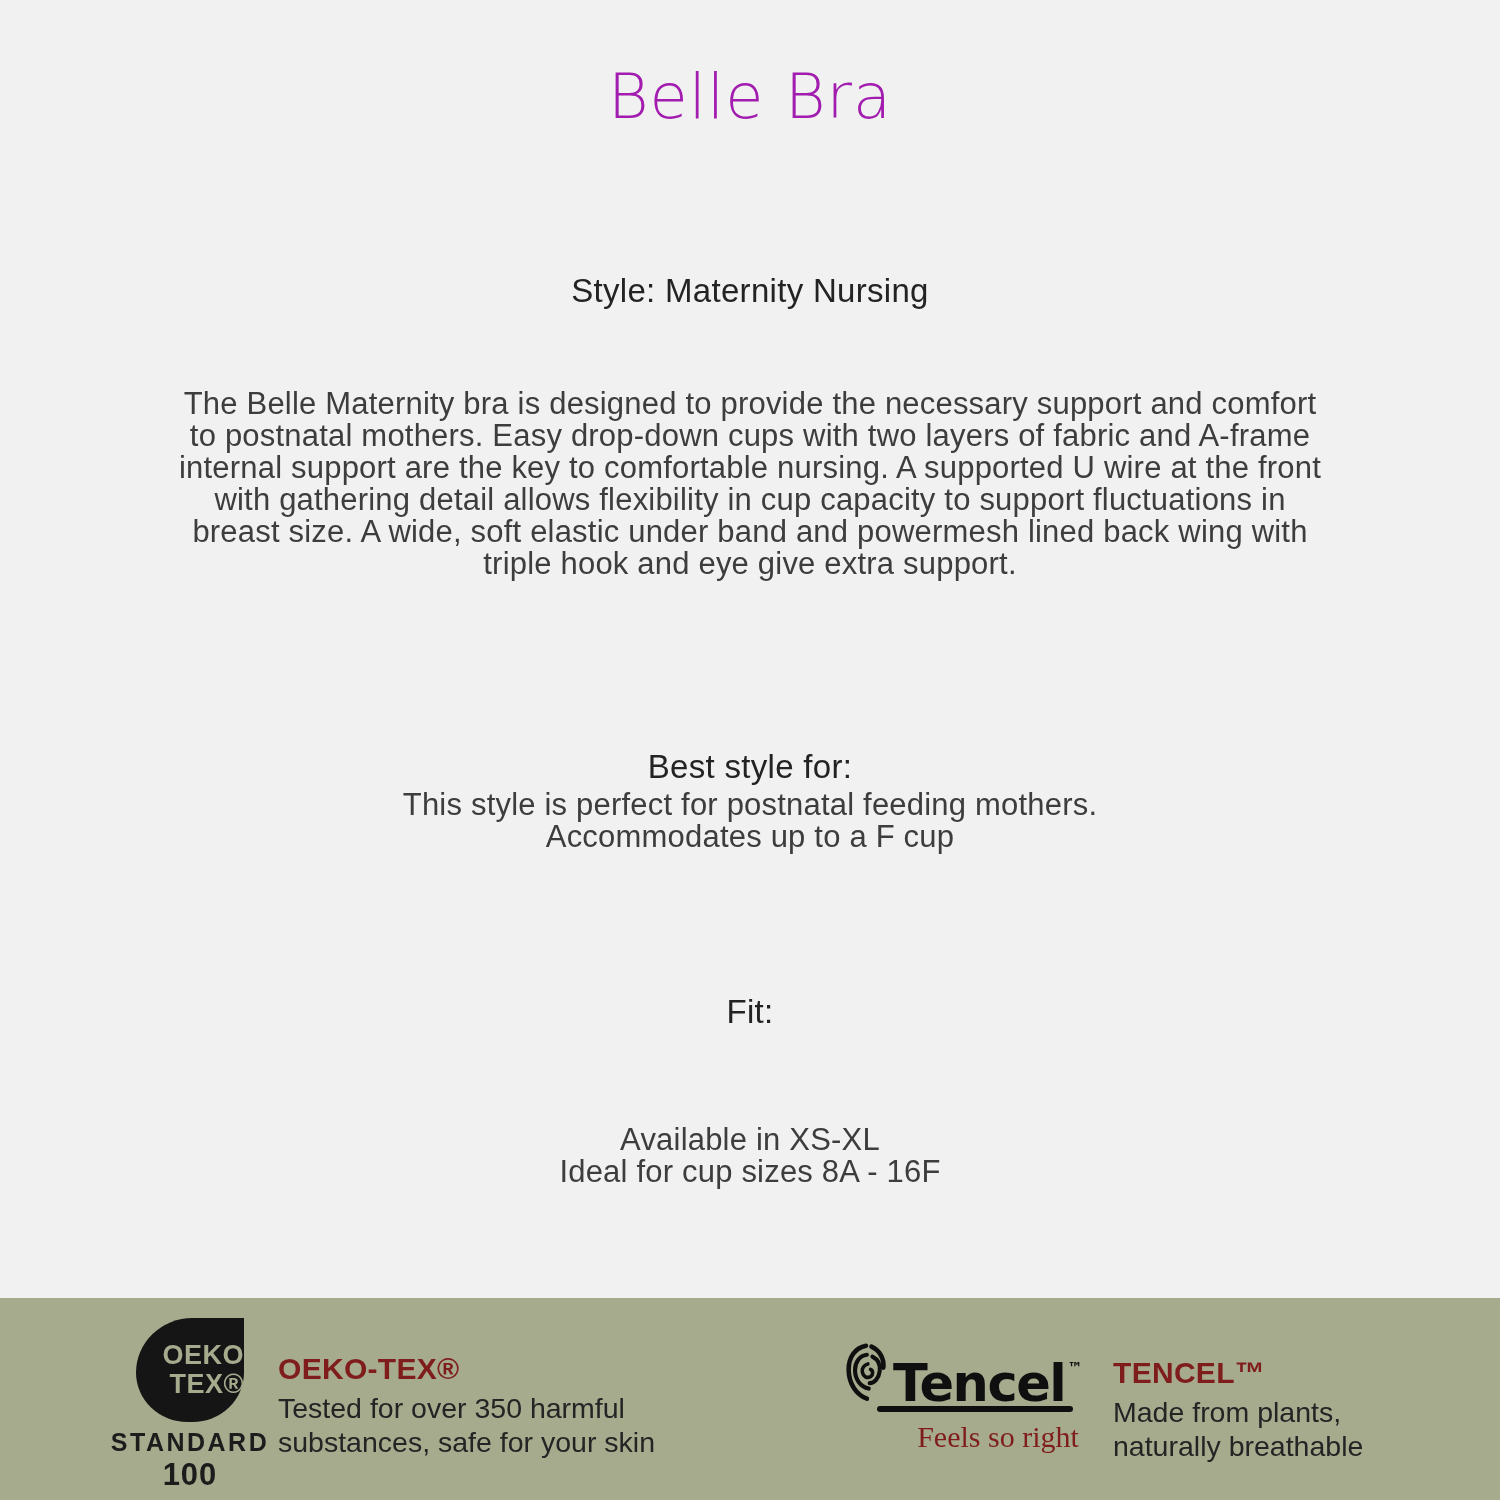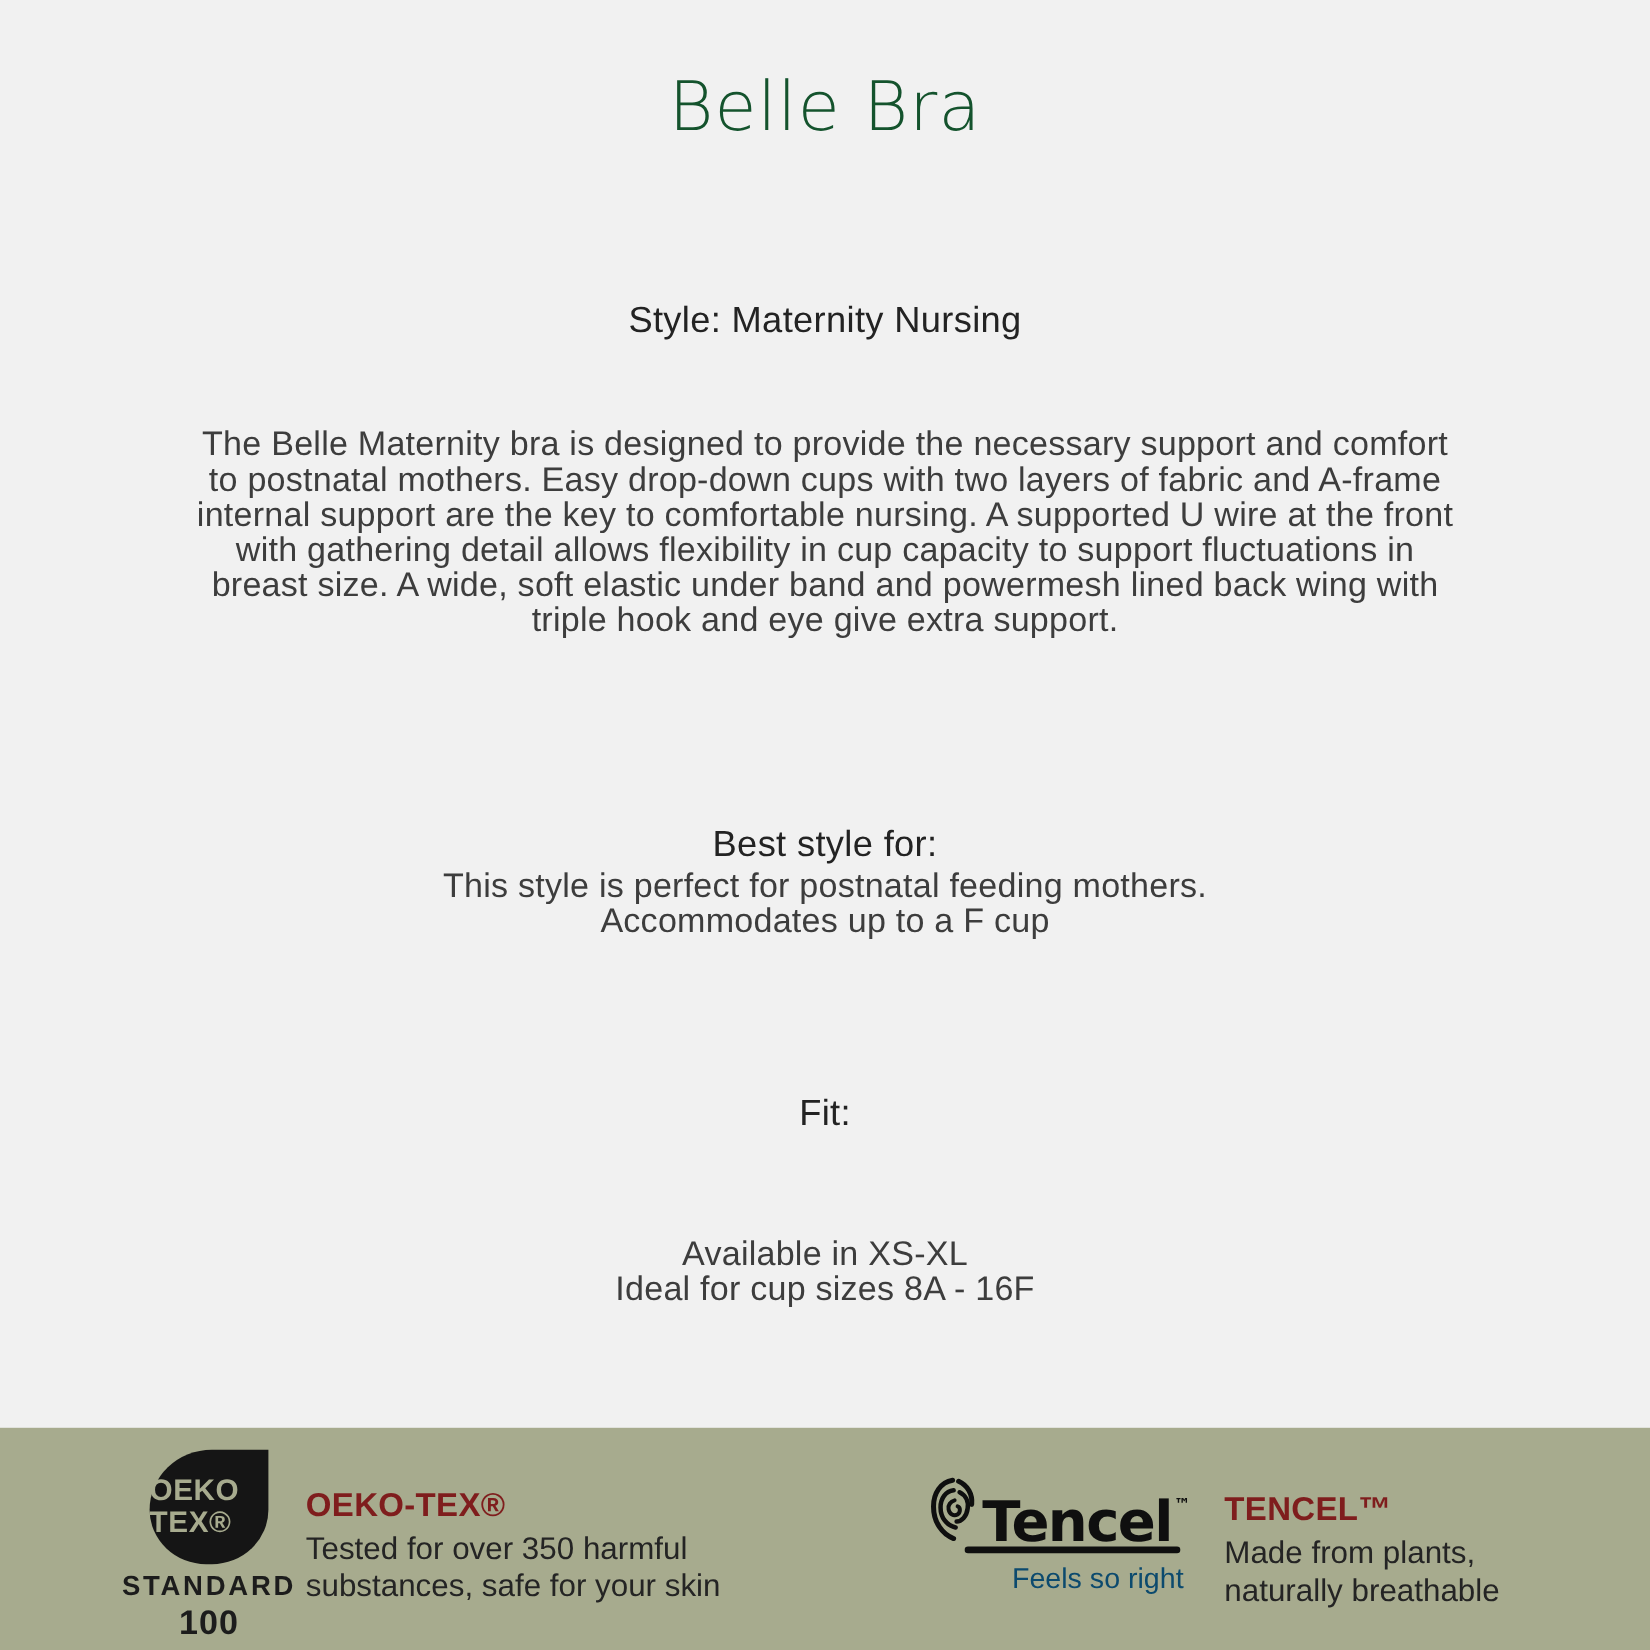--- a/index.html
+++ b/index.html
@@ -23,21 +23,21 @@
     text-align: center;
   }
   .abs { position: absolute; left: 0; right: 0; }
 
   .product-title {
     top: 60px;
     font-family: "DejaVu Sans", "Liberation Sans", sans-serif;
     font-weight: 200;
     font-size: 62px;
     letter-spacing: 1px;
-    color: #14532d;
+    color: #a21caf;
   }
   .section-heading {
     font-size: 33px;
     font-weight: 400;
     color: #232323;
     letter-spacing: 0.3px;
   }
   .style-line  { top: 272px; }
   .body-text {
     font-size: 31px;
@@ -68,21 +68,21 @@
   .oeko-group   { left: 128px; top: 20px; }
   .tencel-group { left: 845px; top: 42px; }
 
   
   .oeko-badge-col { width: 124px; display: flex; flex-direction: column; align-items: center; }
   .oeko-drop {
     width: 108px; height: 104px;
     background: #151515;
     border-radius: 55% 0 50% 50% / 55% 0 50% 50%;
     display: flex; flex-direction: column;
-    align-items: flex-start; justify-content: center;
+    align-items: flex-end; justify-content: center;
   }
   .oeko-drop-line {
     color: #a7ab8e;
     font-weight: bold;
     font-size: 27px;
     line-height: 29px;
     letter-spacing: 0.5px;
   }
   .oeko-standard {
     margin-top: 6px;
@@ -120,22 +120,23 @@
     left: 32px; top: 66px;
     width: 196px; height: 6px;
     background: #0f0f0f;
     border-radius: 3px;
   }
   .tencel-tagline {
     position: absolute;
     left: 68px; top: 80px;
     width: 170px;
     text-align: center;
-    font-size: 26px;
-    color: #0c4a6e;
+    font-size: 30px;
+    color: #7f1d1d;
+    font-family: Liberation Serif, serif;
   }
 </style>
 </head>
 <body>
 
 <div class="card">
 
   <div class="main">
 
     <h1 class="abs product-title">Belle Bra</h1>

